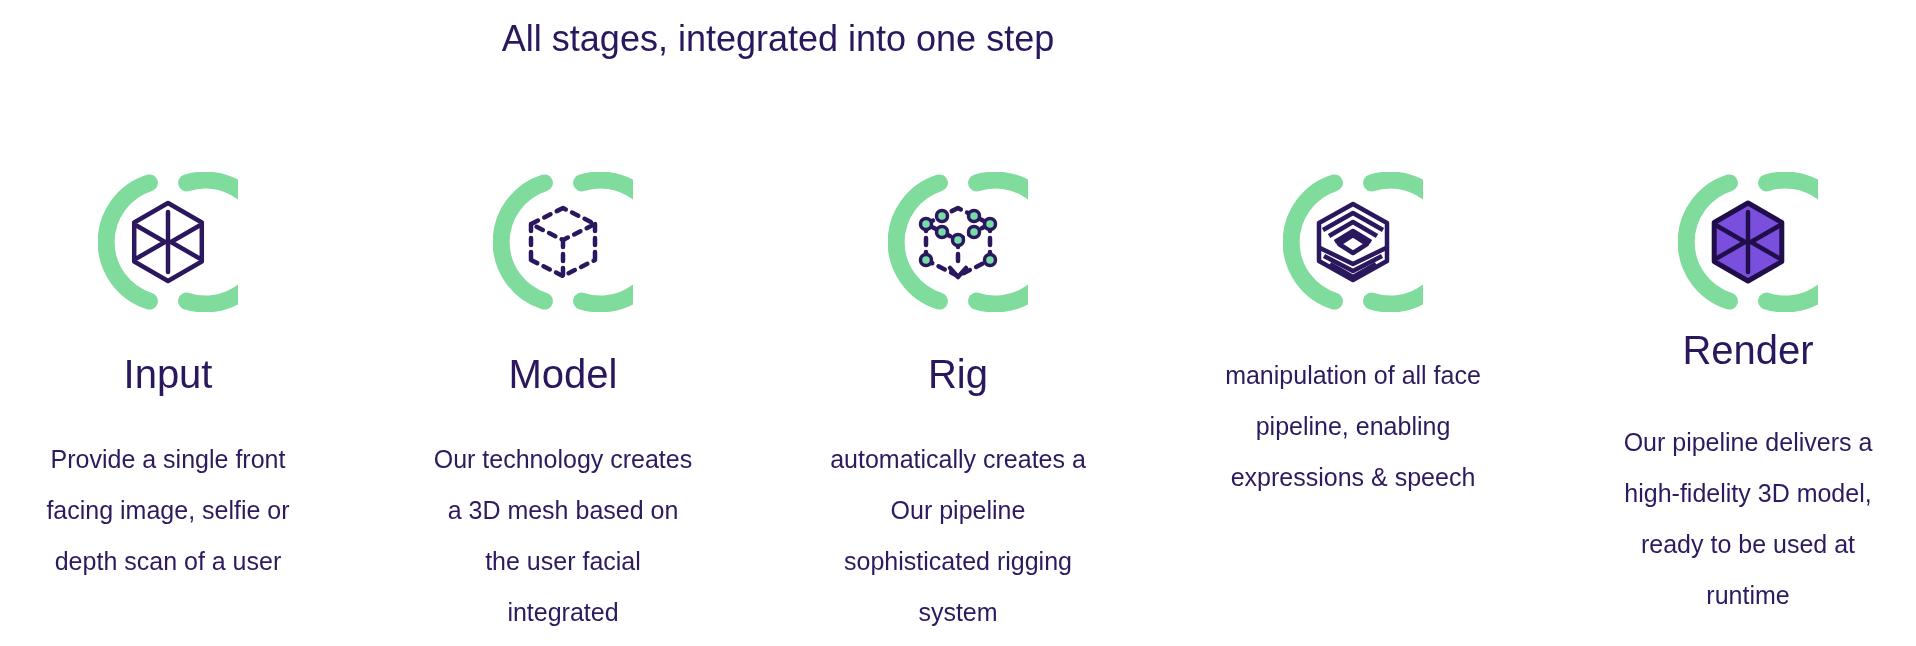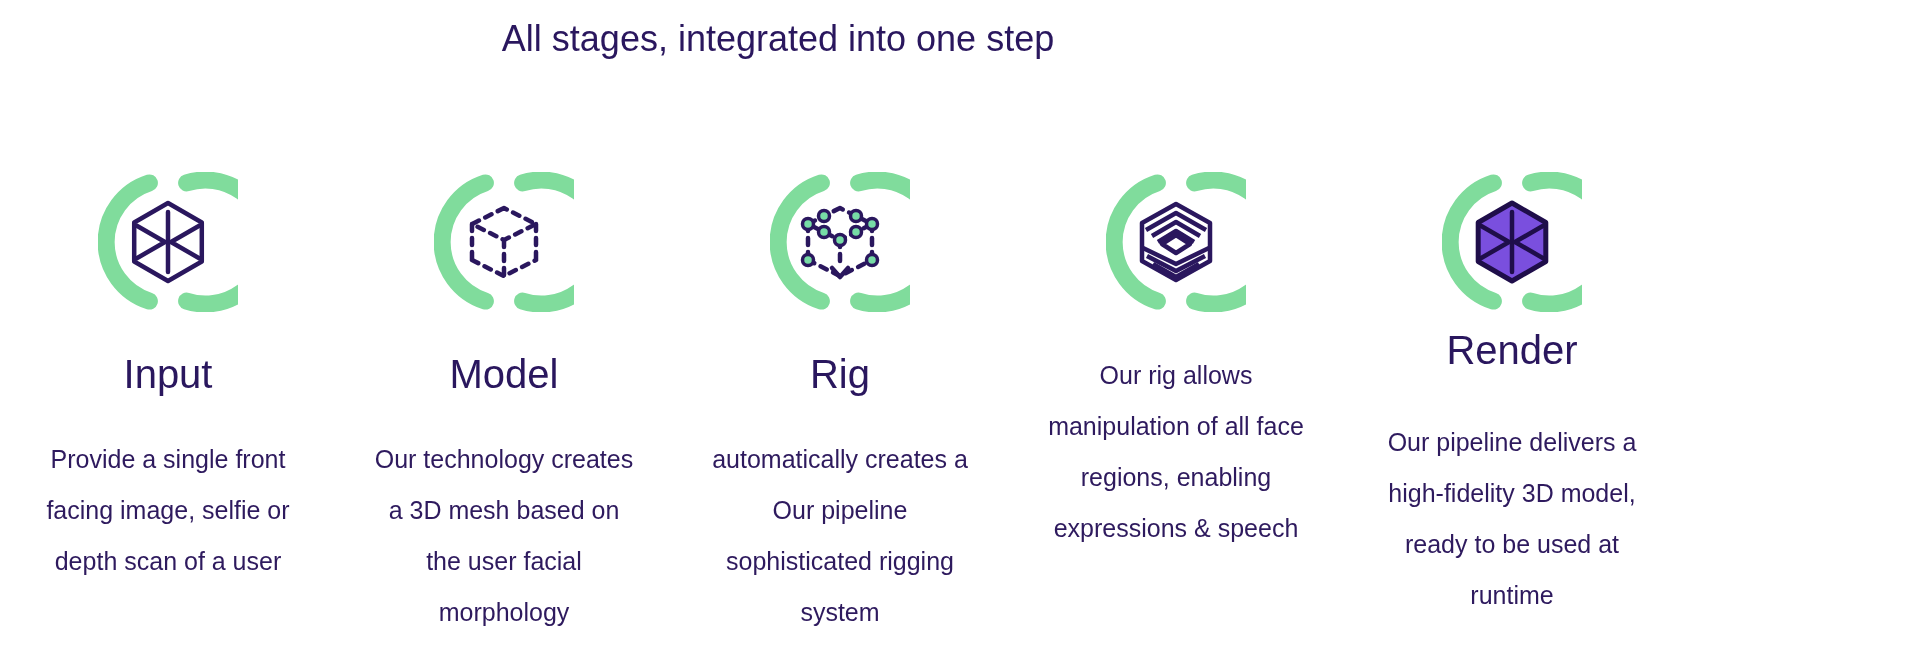--- a/index.html
+++ b/index.html
@@ -19,21 +19,21 @@
     font-family:"Liberation Sans", sans-serif;
     color:var(--body-purple);
   }
   .heading{
     position:absolute;top:-7px;left:778px;transform:translateX(-50%);
     font-size:36px;line-height:44px;font-weight:400;white-space:nowrap;
     color:var(--heading-purple);
   }
   .stages{
     position:absolute;top:172px;left:0;width:1916px;
-    display:flex;
+    display:flex;justify-content:space-between;
   }
   .stage{
     width:336px;display:flex;flex-direction:column;align-items:center;
   }
   .stage-icon{display:block;width:140px;height:140px;}
   .ring{stroke:var(--accent-green);stroke-width:17;fill:none;stroke-linecap:round;}
   .logo{stroke:var(--heading-purple);stroke-width:4.5;fill:none;stroke-linejoin:round;}
   .logo-round{stroke-linecap:round;}
   .dashed{stroke-dasharray:7 7;stroke-linecap:round;}
   .node{fill:var(--node-green);stroke:var(--heading-purple);stroke-width:3.5;}
@@ -90,21 +90,21 @@
         <path class="logo dashed" d="M102 52 L102 88"></path>
         <path class="logo dashed" d="M70 68 L70 104"></path>
         <path class="logo dashed" d="M38 88 L70 104 L102 88"></path>
       </g>
     </svg>
     <div class="stage-title">Model</div>
     <div class="stage-desc">
       <div>Our technology creates</div>
       <div>a 3D mesh based on</div>
       <div>the user facial</div>
-      <div>morphology</div>
+      <div>integrated</div>
     </div>
   </div>
 
   <div class="stage">
     <svg class="stage-icon" viewBox="0 0 140 140">
       <g>
         <path class="ring" d="M 51.4 10.9 A 62 62 0 0 0 51.4 129.1"></path>
         <path class="ring" d="M 88.6 10.9 A 62 62 0 1 1 88.6 129.1"></path>
       </g>
       <g>
@@ -145,23 +145,22 @@
         <path class="logo" d="M40 58 L70 41 L100 58"></path>
         <path class="logo" d="M46 64 L70 50 L94 64"></path>
         <path class="logo" d="M52 70 L70 59 L88 70"></path>
         <path class="logo" d="M70 63 L84 72 L70 81 L56 72 Z"></path>
         <path class="logo" d="M37 76 L70 92 L103 76"></path>
         <path class="logo" d="M41 84 L70 99 L99 84"></path>
         <path class="logo" d="M47 92 L70 105 L93 92"></path>
       </g>
     </svg>
     <div class="stage-desc">
-      <div>Our rig allows</div>
       <div>manipulation of all face</div>
-      <div>regions, enabling</div>
+      <div>pipeline, enabling</div>
       <div>expressions &amp; speech</div>
     </div>
   </div>
 
   <div class="stage stage--render">
     <svg class="stage-icon" viewBox="0 0 140 140">
       <g>
         <path class="ring" d="M 51.4 10.9 A 62 62 0 0 0 51.4 129.1"></path>
         <path class="ring" d="M 88.6 10.9 A 62 62 0 1 1 88.6 129.1"></path>
       </g>

